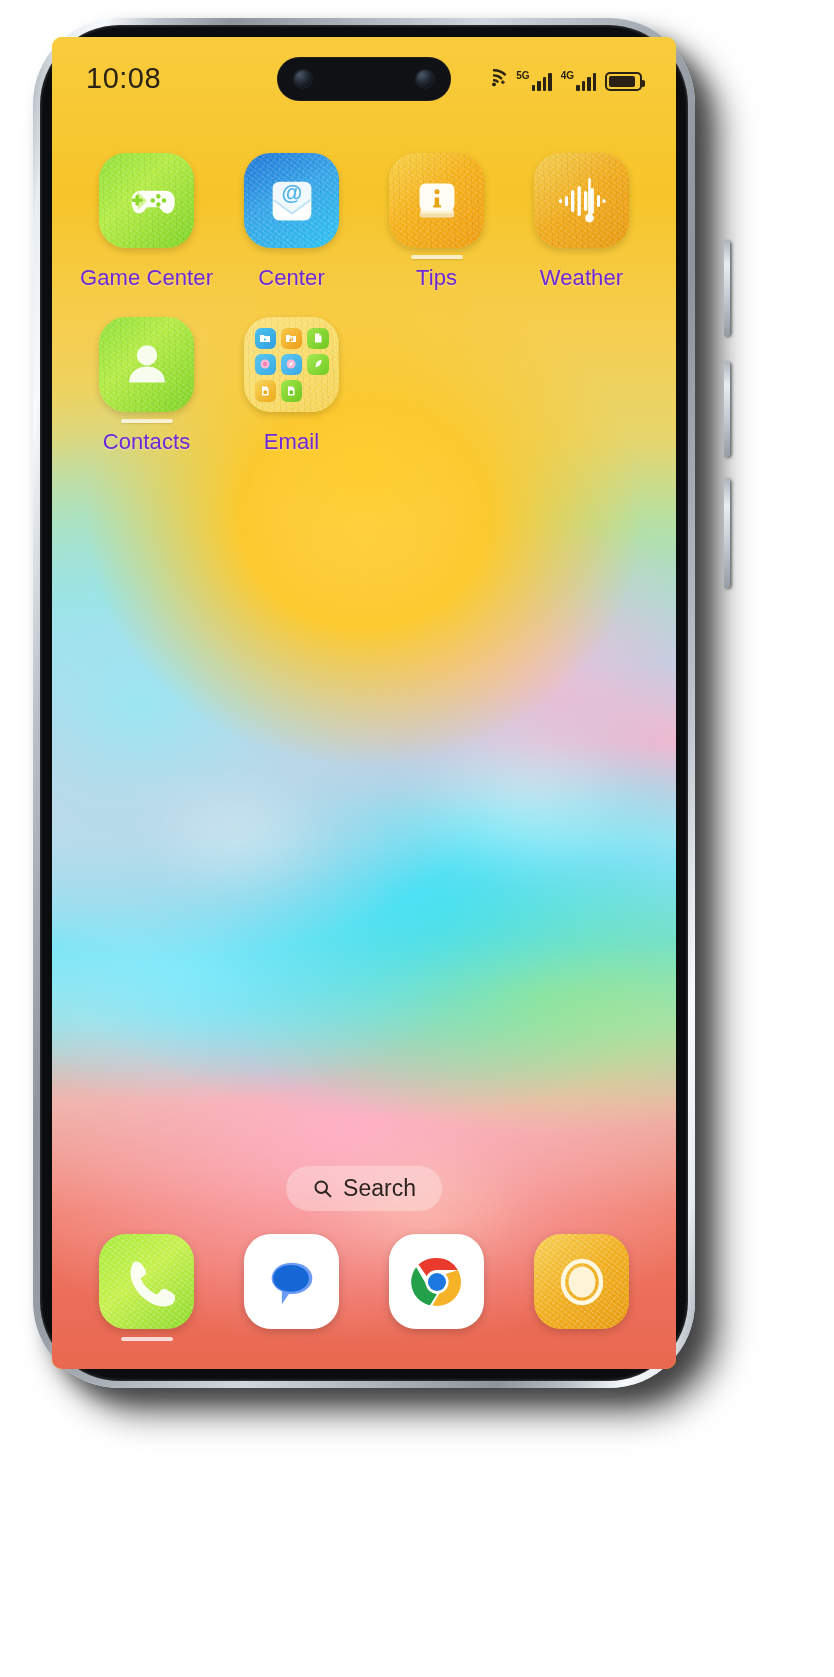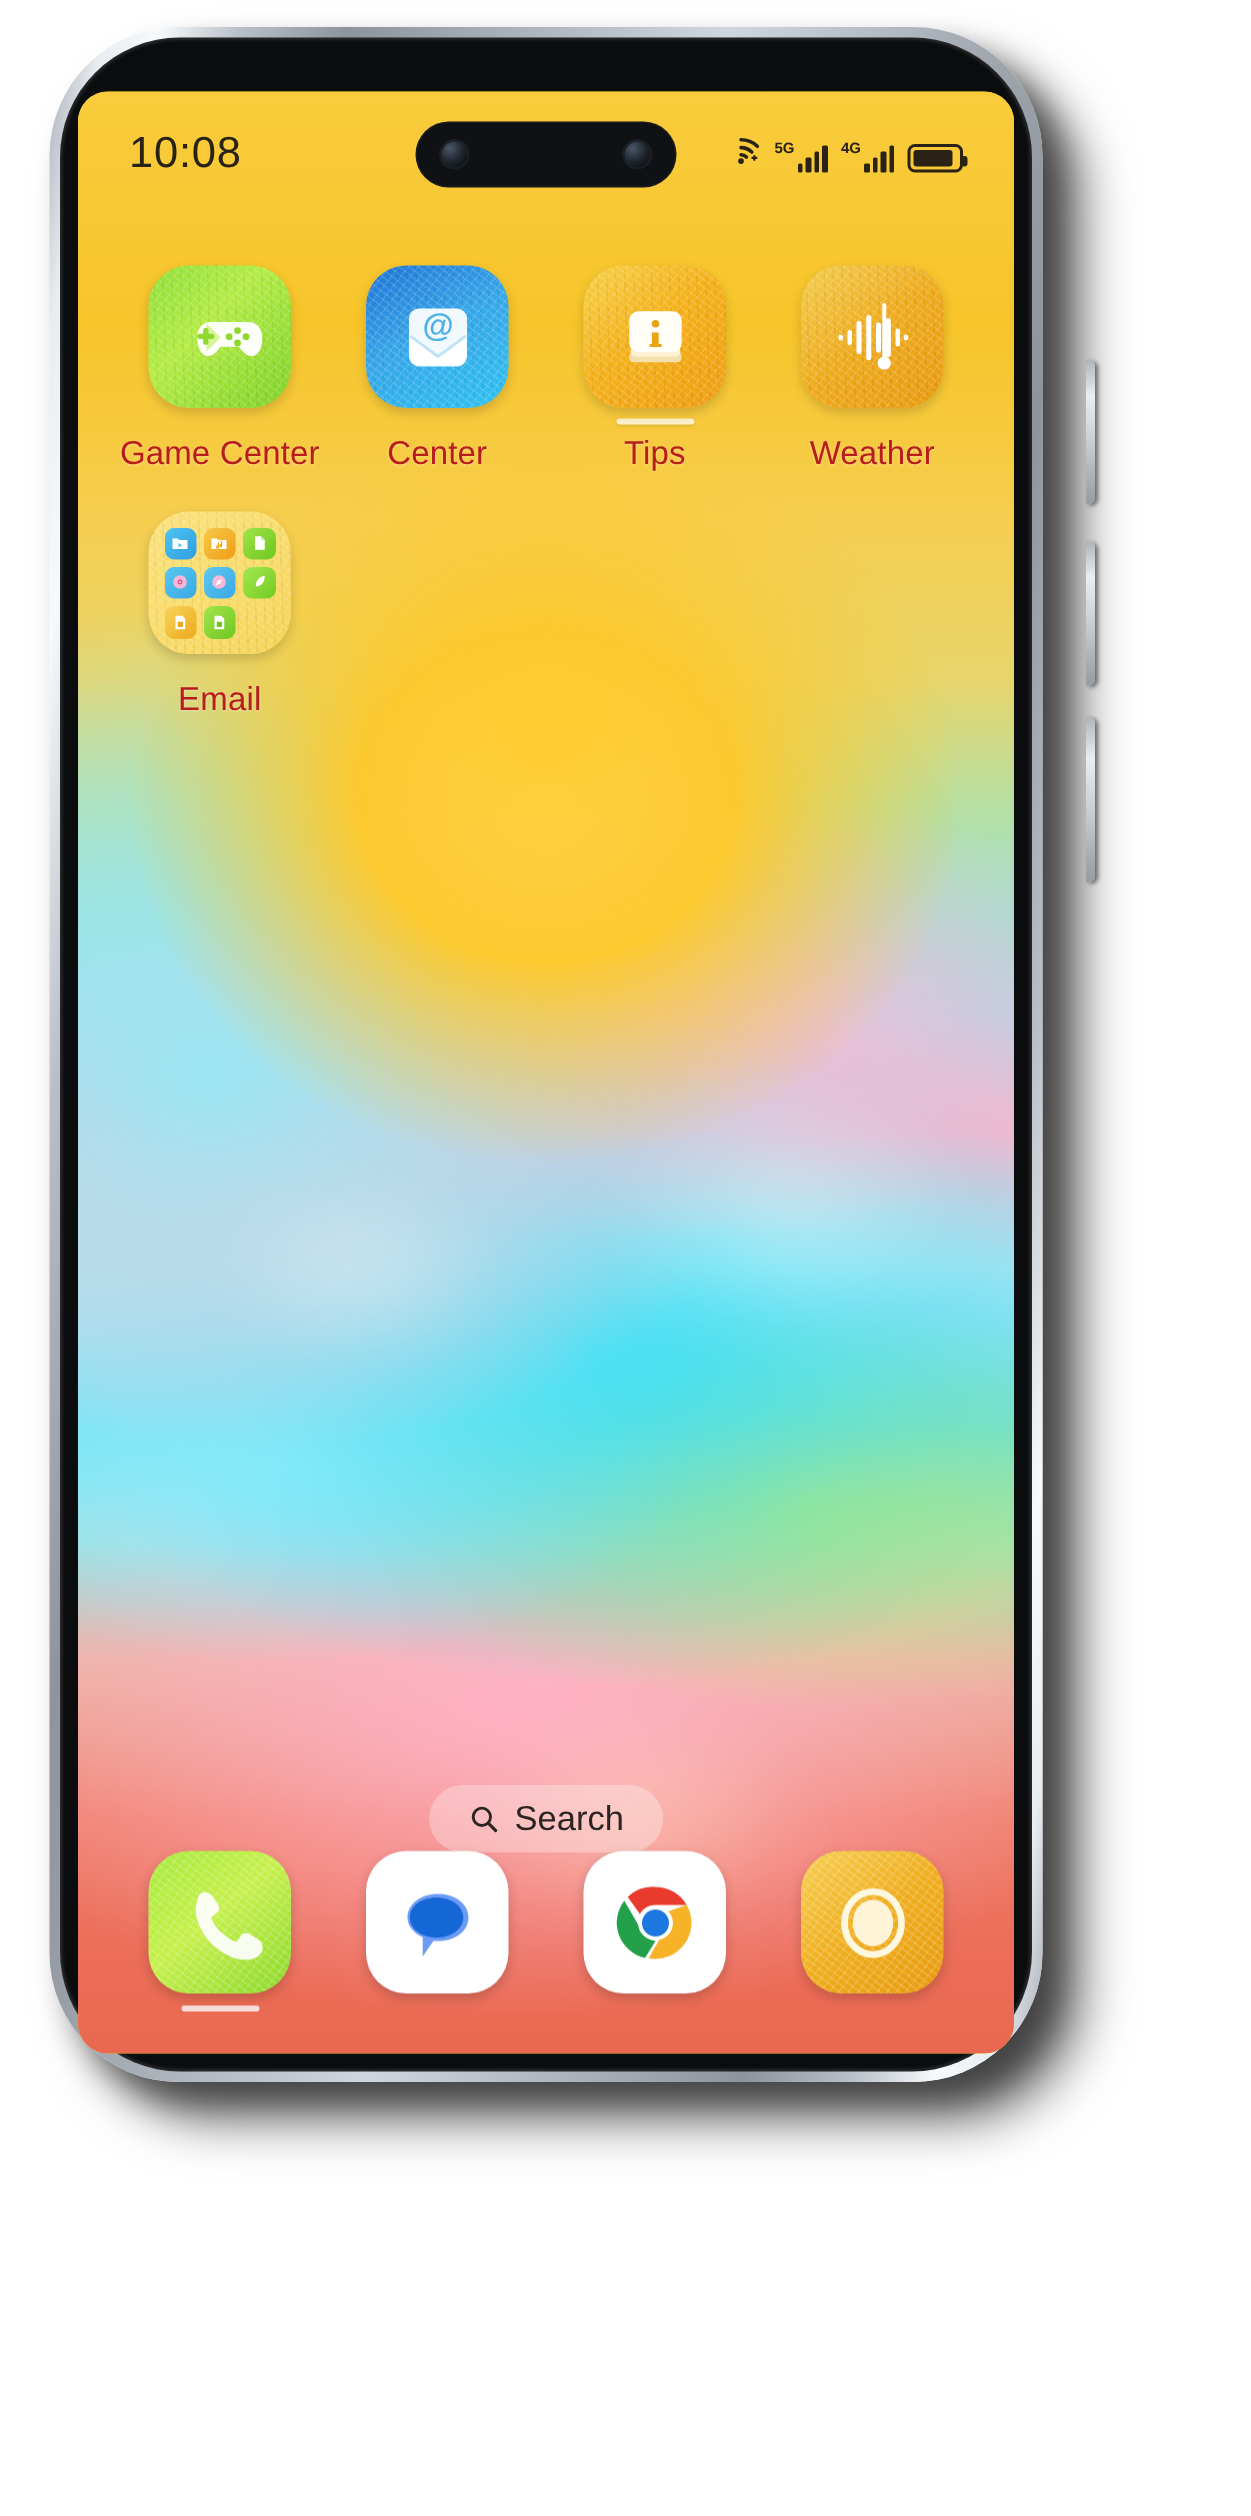--- a/index.html
+++ b/index.html
@@ -31,24 +31,23 @@
   #phone-inner-bezel{
     position:absolute;
     left:7px; top:7px; right:7px; bottom:7px;
     border-radius:80px;
     background:#0b0c0e;
     box-shadow: inset 0 0 3px 1px rgba(255,255,255,.18);
   }
   #screen{
     position:absolute;
     left:12px; top:12px; right:12px; bottom:12px;
-    border-radius:20px;
+    border-radius:10px;
     overflow:hidden;
     background:#f5c518;
-    margin-top:24px;
   }
 
   
   .side-btn{
     position:absolute;
     left:691px;
     width:6px;
     border-radius:0 4px 4px 0;
     background:linear-gradient(180deg,#aeb5bd,#e9eef3 25%,#c4cbd2 60%,#949ba3);
     box-shadow:2px 1px 3px rgba(0,0,0,.5);
@@ -159,21 +158,21 @@
     opacity:.85;
   }
   .icon svg{ position:relative; z-index:2; }
   .underbar{
     width:52px; height:4px; border-radius:3px;
     background:rgba(255,255,255,.72); margin-top:7px;
     box-shadow:0 1px 2px rgba(0,0,0,.12);
   }
   .underbar.hidden{ visibility:hidden; }
   .app-label{
-    margin-top:6px; font-size:22px; color:#b91c1c; letter-spacing:.1px;
+    margin-top:6px; font-size:22px; color:#6d28d9; letter-spacing:.1px;
     text-shadow:0 1px 2px rgba(255,255,255,.35);
     font-family:"Liberation Sans", sans-serif; white-space:nowrap;
   }
 
   
   .bg-green{ background:linear-gradient(135deg,#8fe03a 0%,#b4ec45 40%,#7fd327 100%); }
   .bg-blue{ background:linear-gradient(150deg,#1f74d8 0%,#37a6e8 45%,#2fc3f2 100%); }
   .bg-gold{ background:linear-gradient(140deg,#f7d24a 0%,#f5b21c 45%,#ef9d12 100%); }
   .bg-gold2{ background:linear-gradient(140deg,#f3cf52 0%,#f0ab1d 50%,#e89a11 100%); }
   .bg-folder{ background:linear-gradient(140deg,#fbe27e 0%,#f9dc6a 55%,#f6d356 100%); }
@@ -359,20 +358,30 @@
                 <rect x="55.5" y="33" width="3" height="4" rx="1.5"></rect>
               </g>
               <rect x="41.2" y="12" width="2.6" height="38" rx="1.3" fill="#ffffff"></rect>
               <circle cx="42.5" cy="52" r="4.4" fill="#ffffff"></circle>
             </svg>
           </div>
           <div class="underbar hidden"></div>
           <div class="app-label">Weather</div>
         </div>
 
+        <div class="app">
+          <div class="icon bg-green">
+            <svg width="62" height="62" viewBox="0 0 64 64">
+              <circle cx="32" cy="22" r="10.5" fill="#ffffff" opacity=".9"></circle>
+              <path d="M13.5 50c0-10.2 8.3-16.5 18.5-16.5S50.5 39.8 50.5 50z" fill="#ffffff" opacity=".9"></path>
+            </svg>
+          </div>
+          <div class="underbar"></div>
+          <div class="app-label">Contacts</div>
+        </div>
 
 
 
         <div class="app">
           <div class="icon bg-folder">
             <div class="folder-grid">
               <div class="mini m-vid">
                 <svg viewBox="0 0 24 24">
                     <path d="M2 6h7l2 2h11v12H2z" fill="#fff"></path>
                     <path d="M10 12l5 3-5 3z" fill="#4ec3f0"></path>

